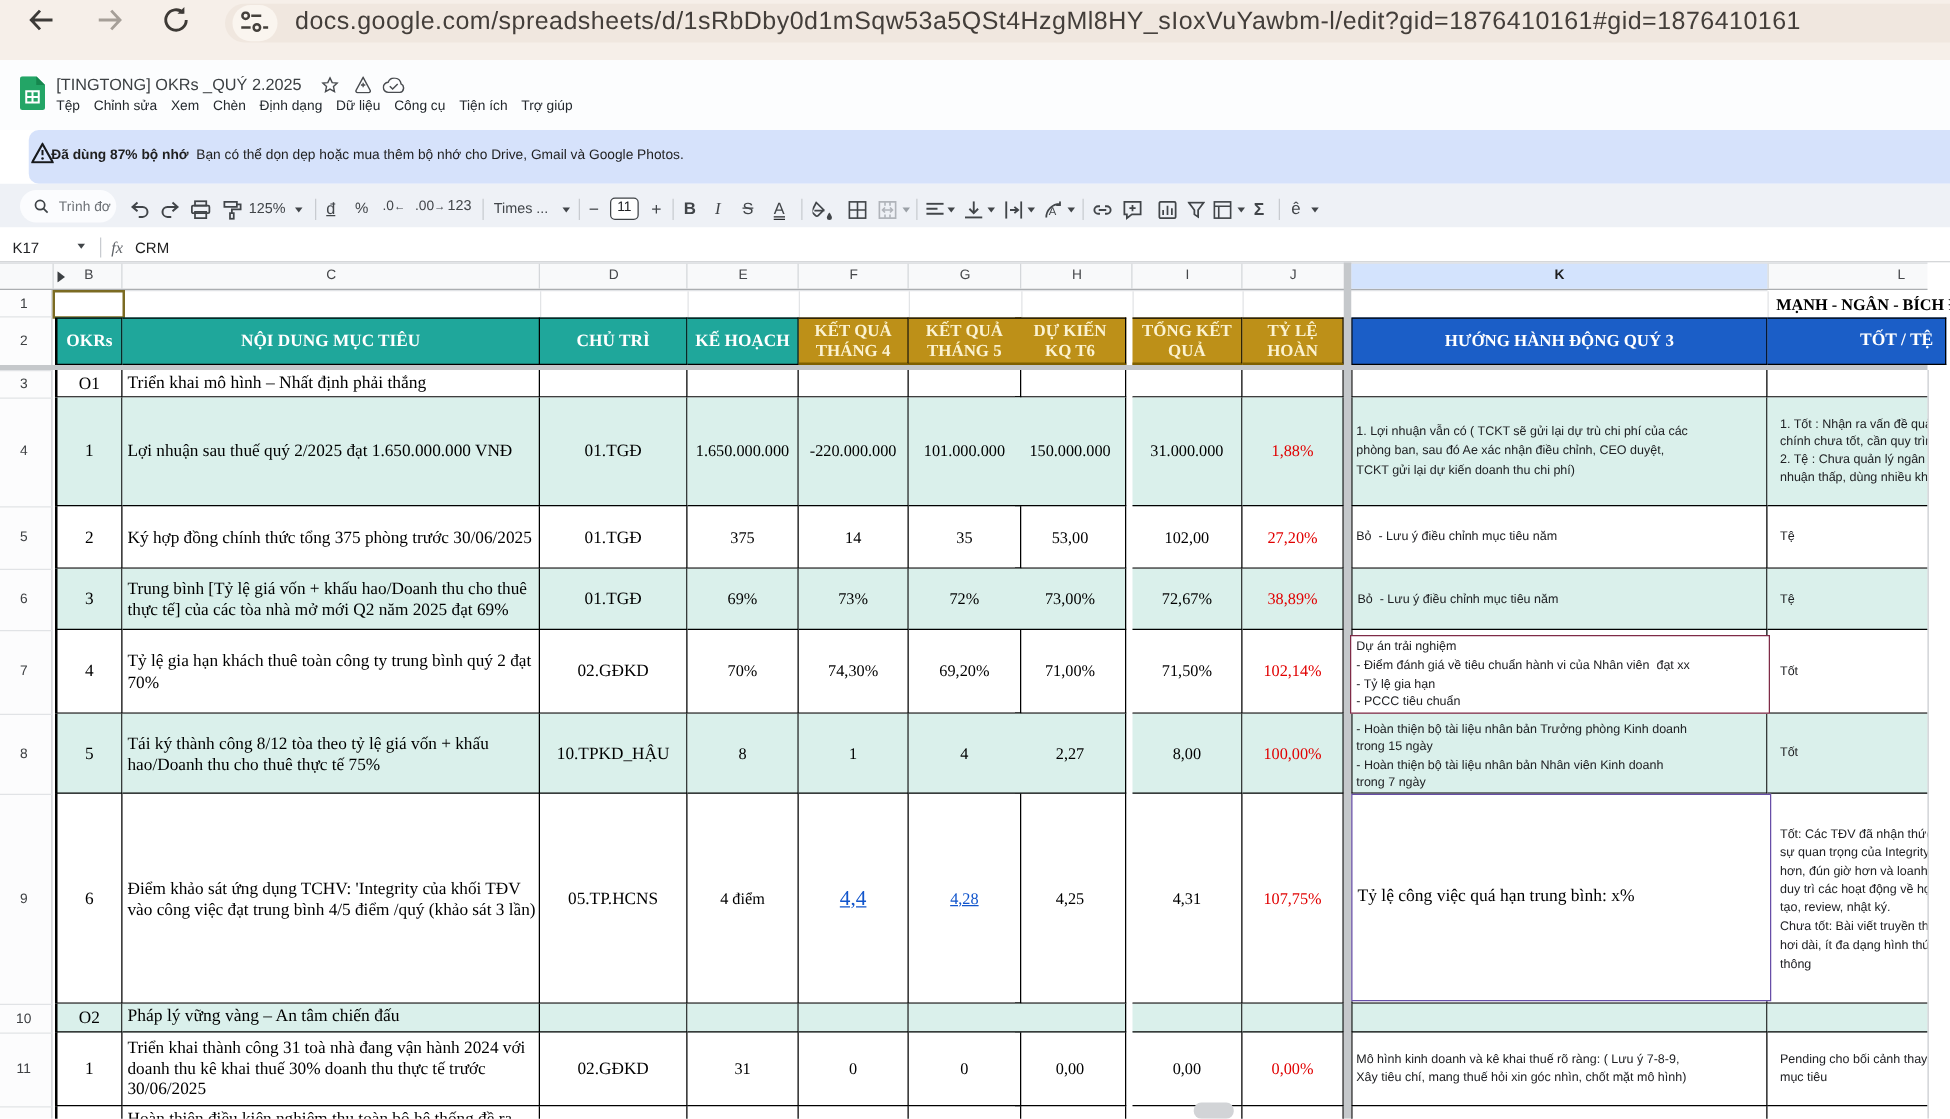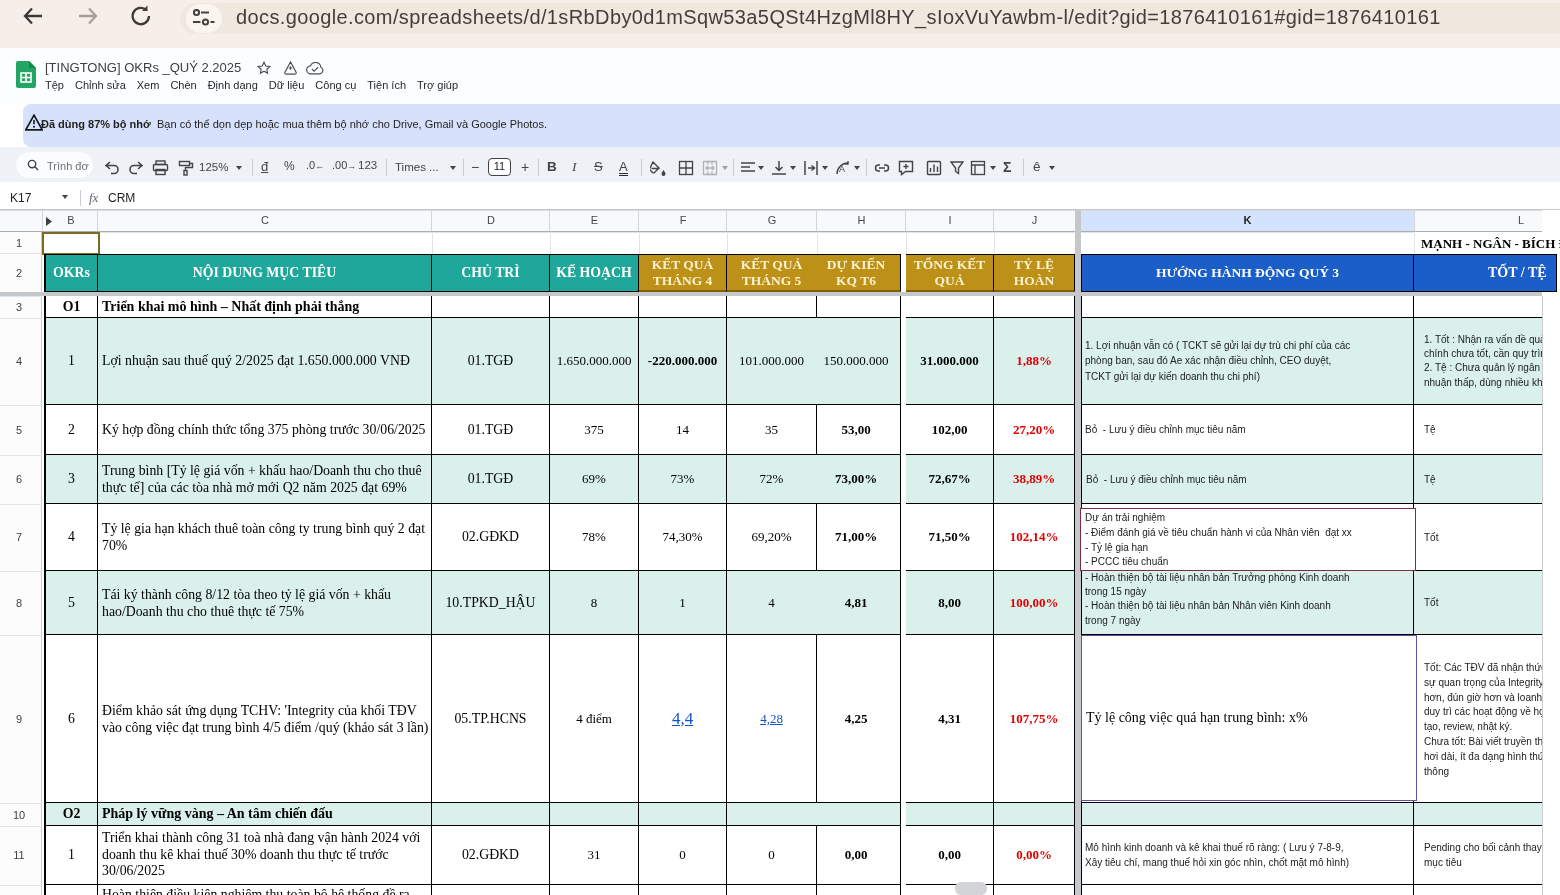--- a/index.html
+++ b/index.html
@@ -35,22 +35,22 @@
 .rbord{position:absolute;left:0;width:42px;height:1px;background:#e1e3e6}
 
 .tc{position:absolute;border-right:1.2px solid #000;border-bottom:1.2px solid #000;font-family:"Liberation Serif",serif;font-size:13.8px;color:#000;overflow:hidden}
 .mint{background:#daf0eb}
 .teal{background:#1fa79b;color:#fff;font-weight:bold}
 .gold{background:#bd9018;color:#fbf2d0;font-weight:bold}
 .blue{background:#1b5ec7;color:#fff;font-weight:bold}
 .ctr{display:flex;align-items:center;justify-content:center;text-align:center}
 .lft{display:flex;align-items:center;padding-left:4px}
 .sans{font-family:"Liberation Sans",sans-serif;font-size:10px;color:#202124}
-.red{color:#e10000;font-weight:bold}
-.bold{font-weight:bold}
+.red{color:#e10000;font-weight:normal}
+.bold{font-weight:normal}
 
 .cB{left:44px;width:54px}.cC{left:98px;width:334px}.cD{left:432px;width:118px}
 .cE{left:550px;width:89px}.cF{left:639px;width:88px}.cG{left:727px;width:90px}
 .cH{left:812px;width:89px}.cI{left:906px;width:88px}.cJ{left:994px;width:81px}
 .cK{left:1081px;width:333px;border-left:1.2px solid #000}.cL{left:1414px;width:214px}
 
 .r2{top:254px;height:38px;border-top:1.2px solid #000}
 .r3{top:296px;height:22px}.r4{top:318px;height:87px}.r5{top:405px;height:50px}
 .r6{top:455px;height:49px}.r7{top:504px;height:67px}.r8{top:571px;height:64px}
 .r9{top:635px;height:168px}.r10{top:803px;height:23px}.r11{top:826px;height:59px}
@@ -381,39 +381,39 @@
 <div class="tc mint ctr cI r6 bold" style="font-size:13px">72,67%</div>
 <div class="tc mint ctr cJ r6 red" style="font-size:13px">38,89%</div>
 <div class="tc mint cK r6 sans" style="display:flex;align-items:center">
     <div style="padding-left:4px">Bỏ&nbsp; - Lưu ý điều chỉnh mục tiêu năm</div>
   </div>
 <div class="tc mint cL r6 sans" style="display:flex;align-items:center;padding-left:10px">Tệ</div>
 
 <div class="tc ctr cB r7" style="border-left:2px solid #000">4</div>
 <div class="tc lft cC r7" style="line-height:17px">Tỷ lệ gia hạn khách thuê toàn công ty trung bình quý 2 đạt 70%</div>
 <div class="tc ctr cD r7">02.GĐKD</div>
-<div class="tc ctr cE r7" style="font-size:13px">78%</div>
+<div class="tc ctr cE r7" style="font-size:13px">70%</div>
 <div class="tc ctr cF r7" style="font-size:13px">74,30%</div>
 <div class="tc ctr cG r7" style="font-size:13px">69,20%</div>
 <div class="tc ctr cH r7 bold" style="font-size:13px">71,00%</div>
 <div class="tc ctr cI r7 bold" style="font-size:13px">71,50%</div>
 <div class="tc ctr cJ r7 red" style="font-size:13px">102,14%</div>
 <div class="tc cK r7"></div>
 <div class="tc cL r7 sans" style="display:flex;align-items:center;padding-left:10px">Tốt</div>
 
 <div class="tc mint ctr cB r8" style="border-left:2px solid #000">5</div>
 <div class="tc mint lft cC r8" style="line-height:17px">Tái ký thành công 8/12 tòa theo tỷ lệ giá vốn + khấu hao/Doanh thu cho thuê thực tế 75%</div>
 <div class="tc mint ctr cD r8">10.TPKD_HẬU</div>
 <div class="tc mint ctr cE r8" style="font-size:13px">8</div>
 <div class="tc mint ctr cF r8" style="font-size:13px">1</div>
 <div class="tc mint ctr cG r8" style="font-size:13px">4</div>
-<div class="tc mint ctr cH r8 bold" style="font-size:13px">4,81</div>
+<div class="tc mint ctr cH r8 bold" style="font-size:13px">2,27</div>
 <div class="tc mint ctr cI r8 bold" style="font-size:13px">8,00</div>
 <div class="tc mint ctr cJ r8 red" style="font-size:13px">100,00%</div>
-<div class="tc mint cK r8 sans" style="display:flex;align-items:flex-start">
+<div class="tc mint cK r8 sans" style="display:flex;align-items:flex-end">
     <div style="padding-left:3px;line-height:14.2px;white-space:nowrap">- Hoàn thiện bộ tài liệu nhân bản Trưởng phòng Kinh doanh<br>trong 15 ngày<br>- Hoàn thiện bộ tài liệu nhân bản Nhân viên Kinh doanh<br>trong 7 ngày</div>
   </div>
 <div class="tc mint cL r8 sans" style="display:flex;align-items:center;padding-left:10px">Tốt</div>
 
 <div class="tc ctr cB r9" style="border-left:2px solid #000">6</div>
 <div class="tc lft cC r9" style="line-height:17px">Điểm khảo sát ứng dụng TCHV: 'Integrity của khối TĐV vào công việc đạt trung bình 4/5 điểm /quý (khảo sát 3 lần)</div>
 <div class="tc ctr cD r9">05.TP.HCNS</div>
 <div class="tc ctr cE r9" style="font-size:13px">4 điểm</div>
 <div class="tc ctr cF r9" style="font-size:17px;color:#1155cc">
     <span style="text-decoration:underline">4,4</span>

